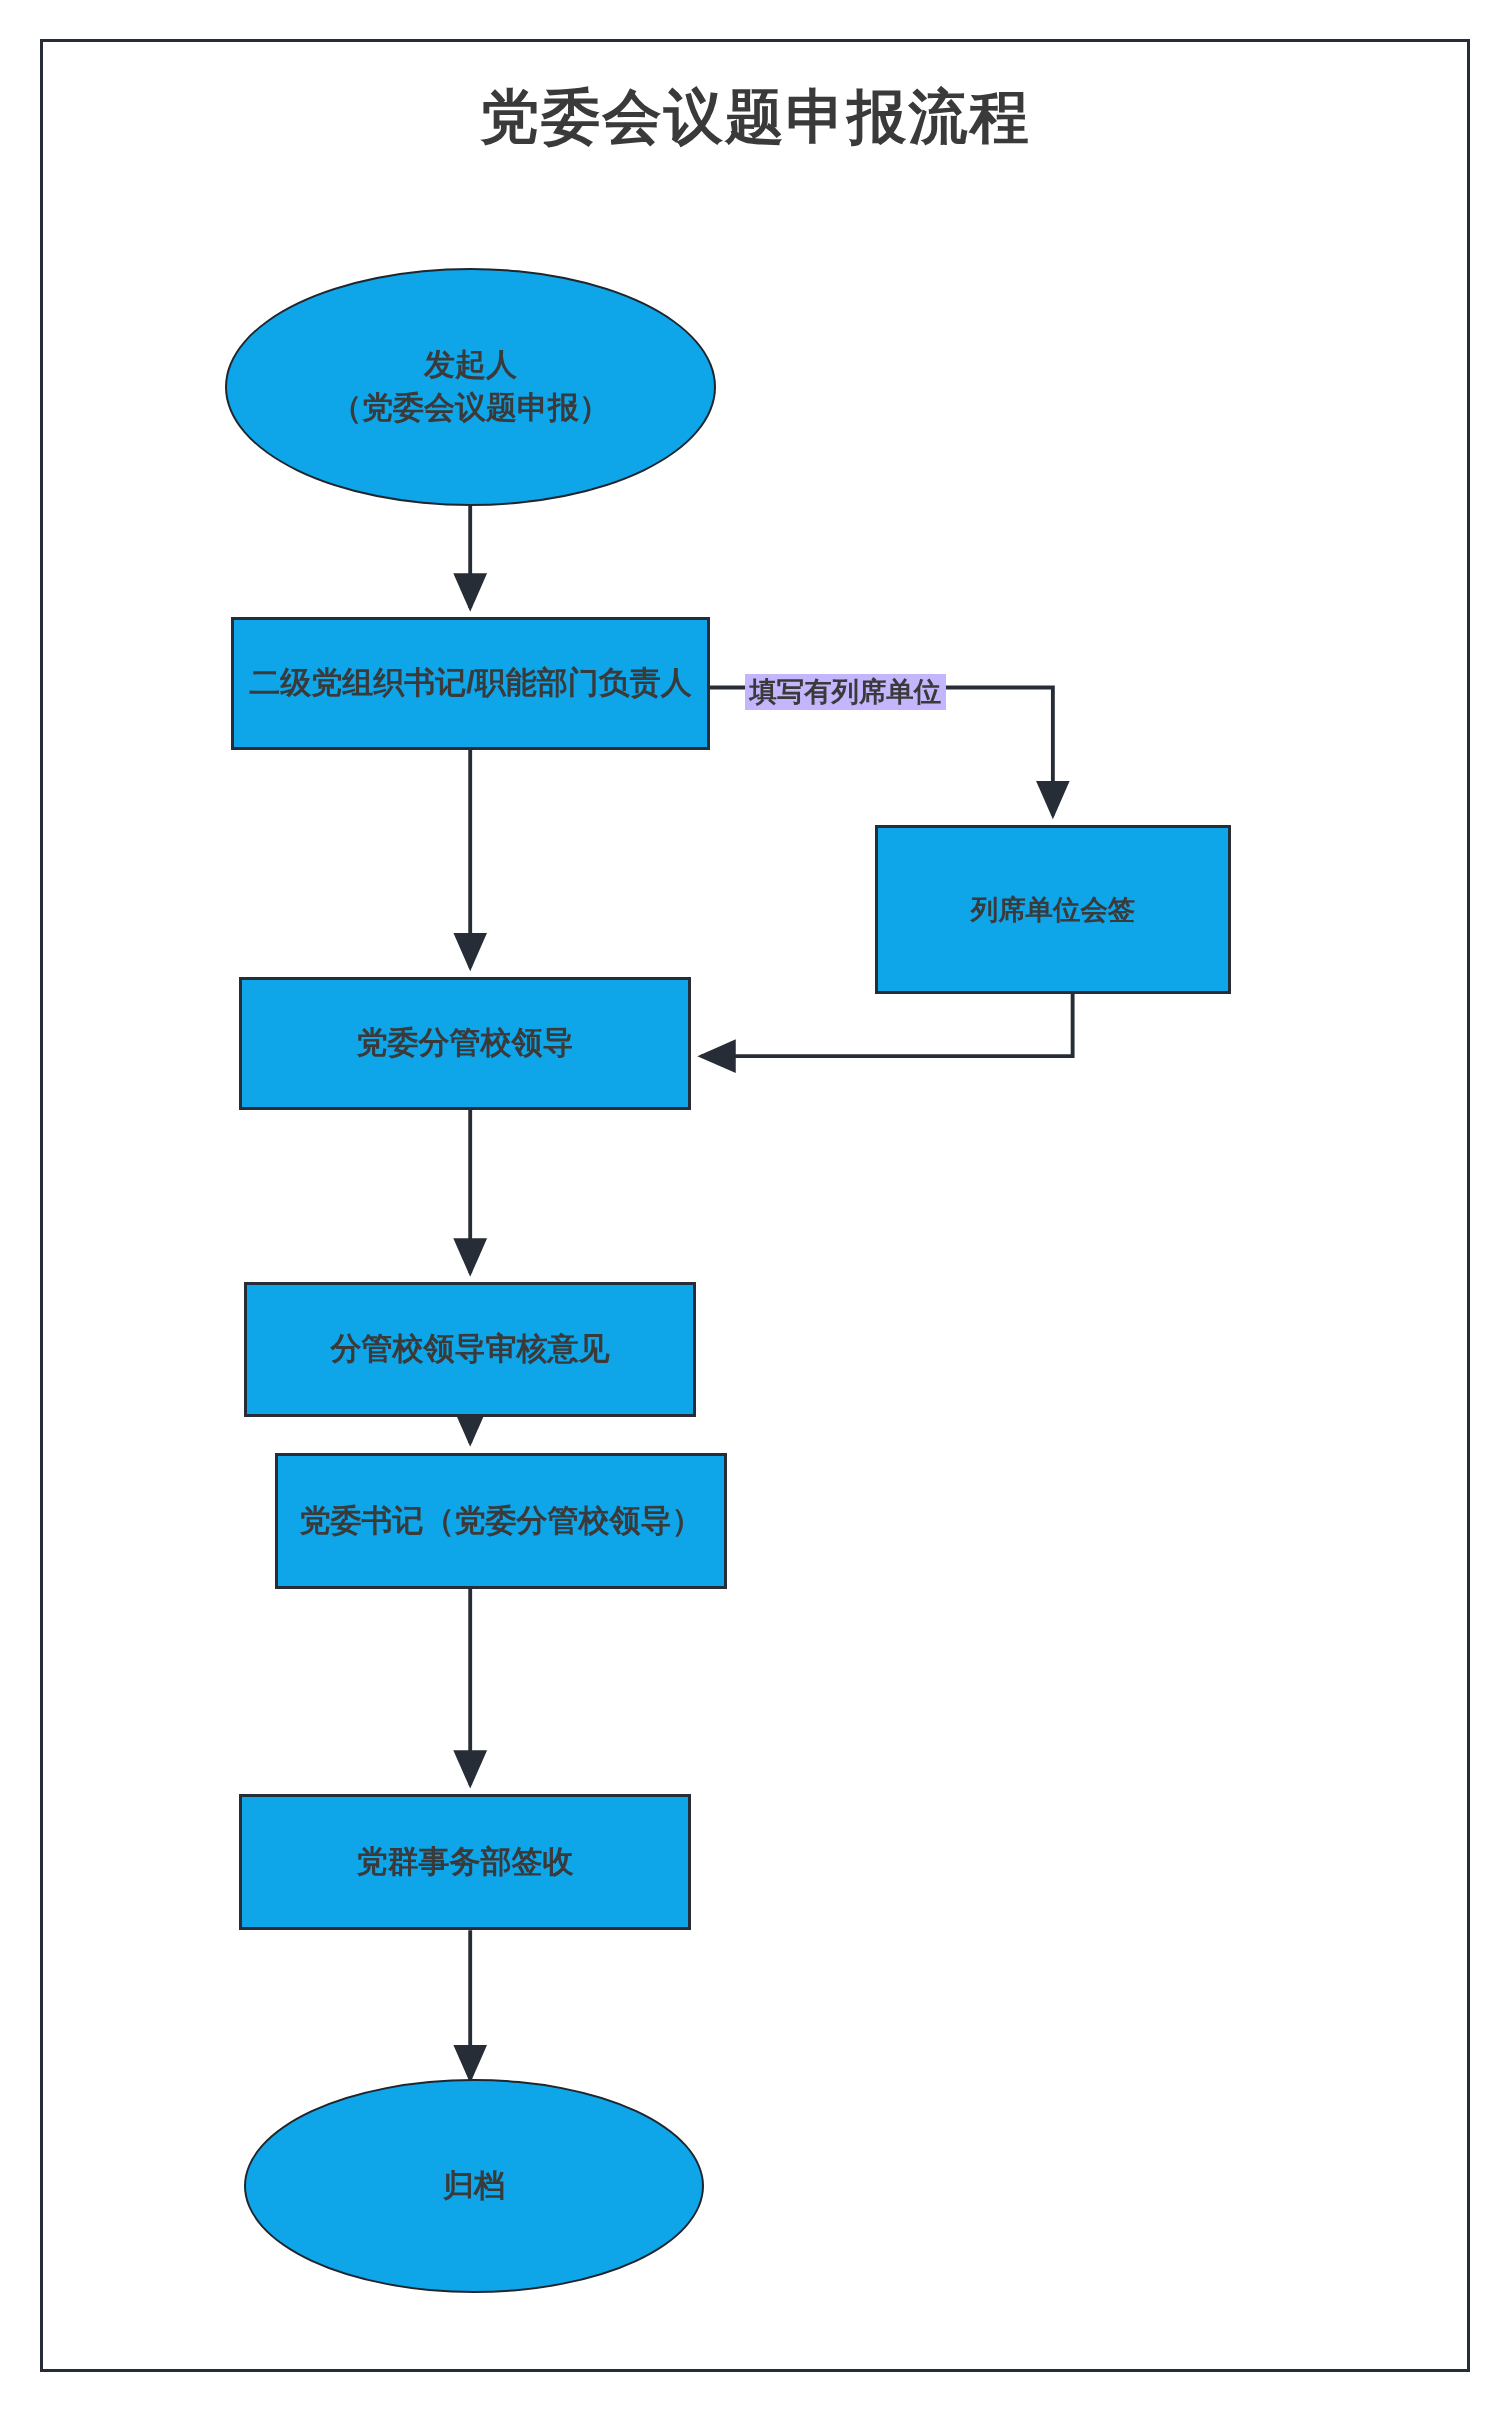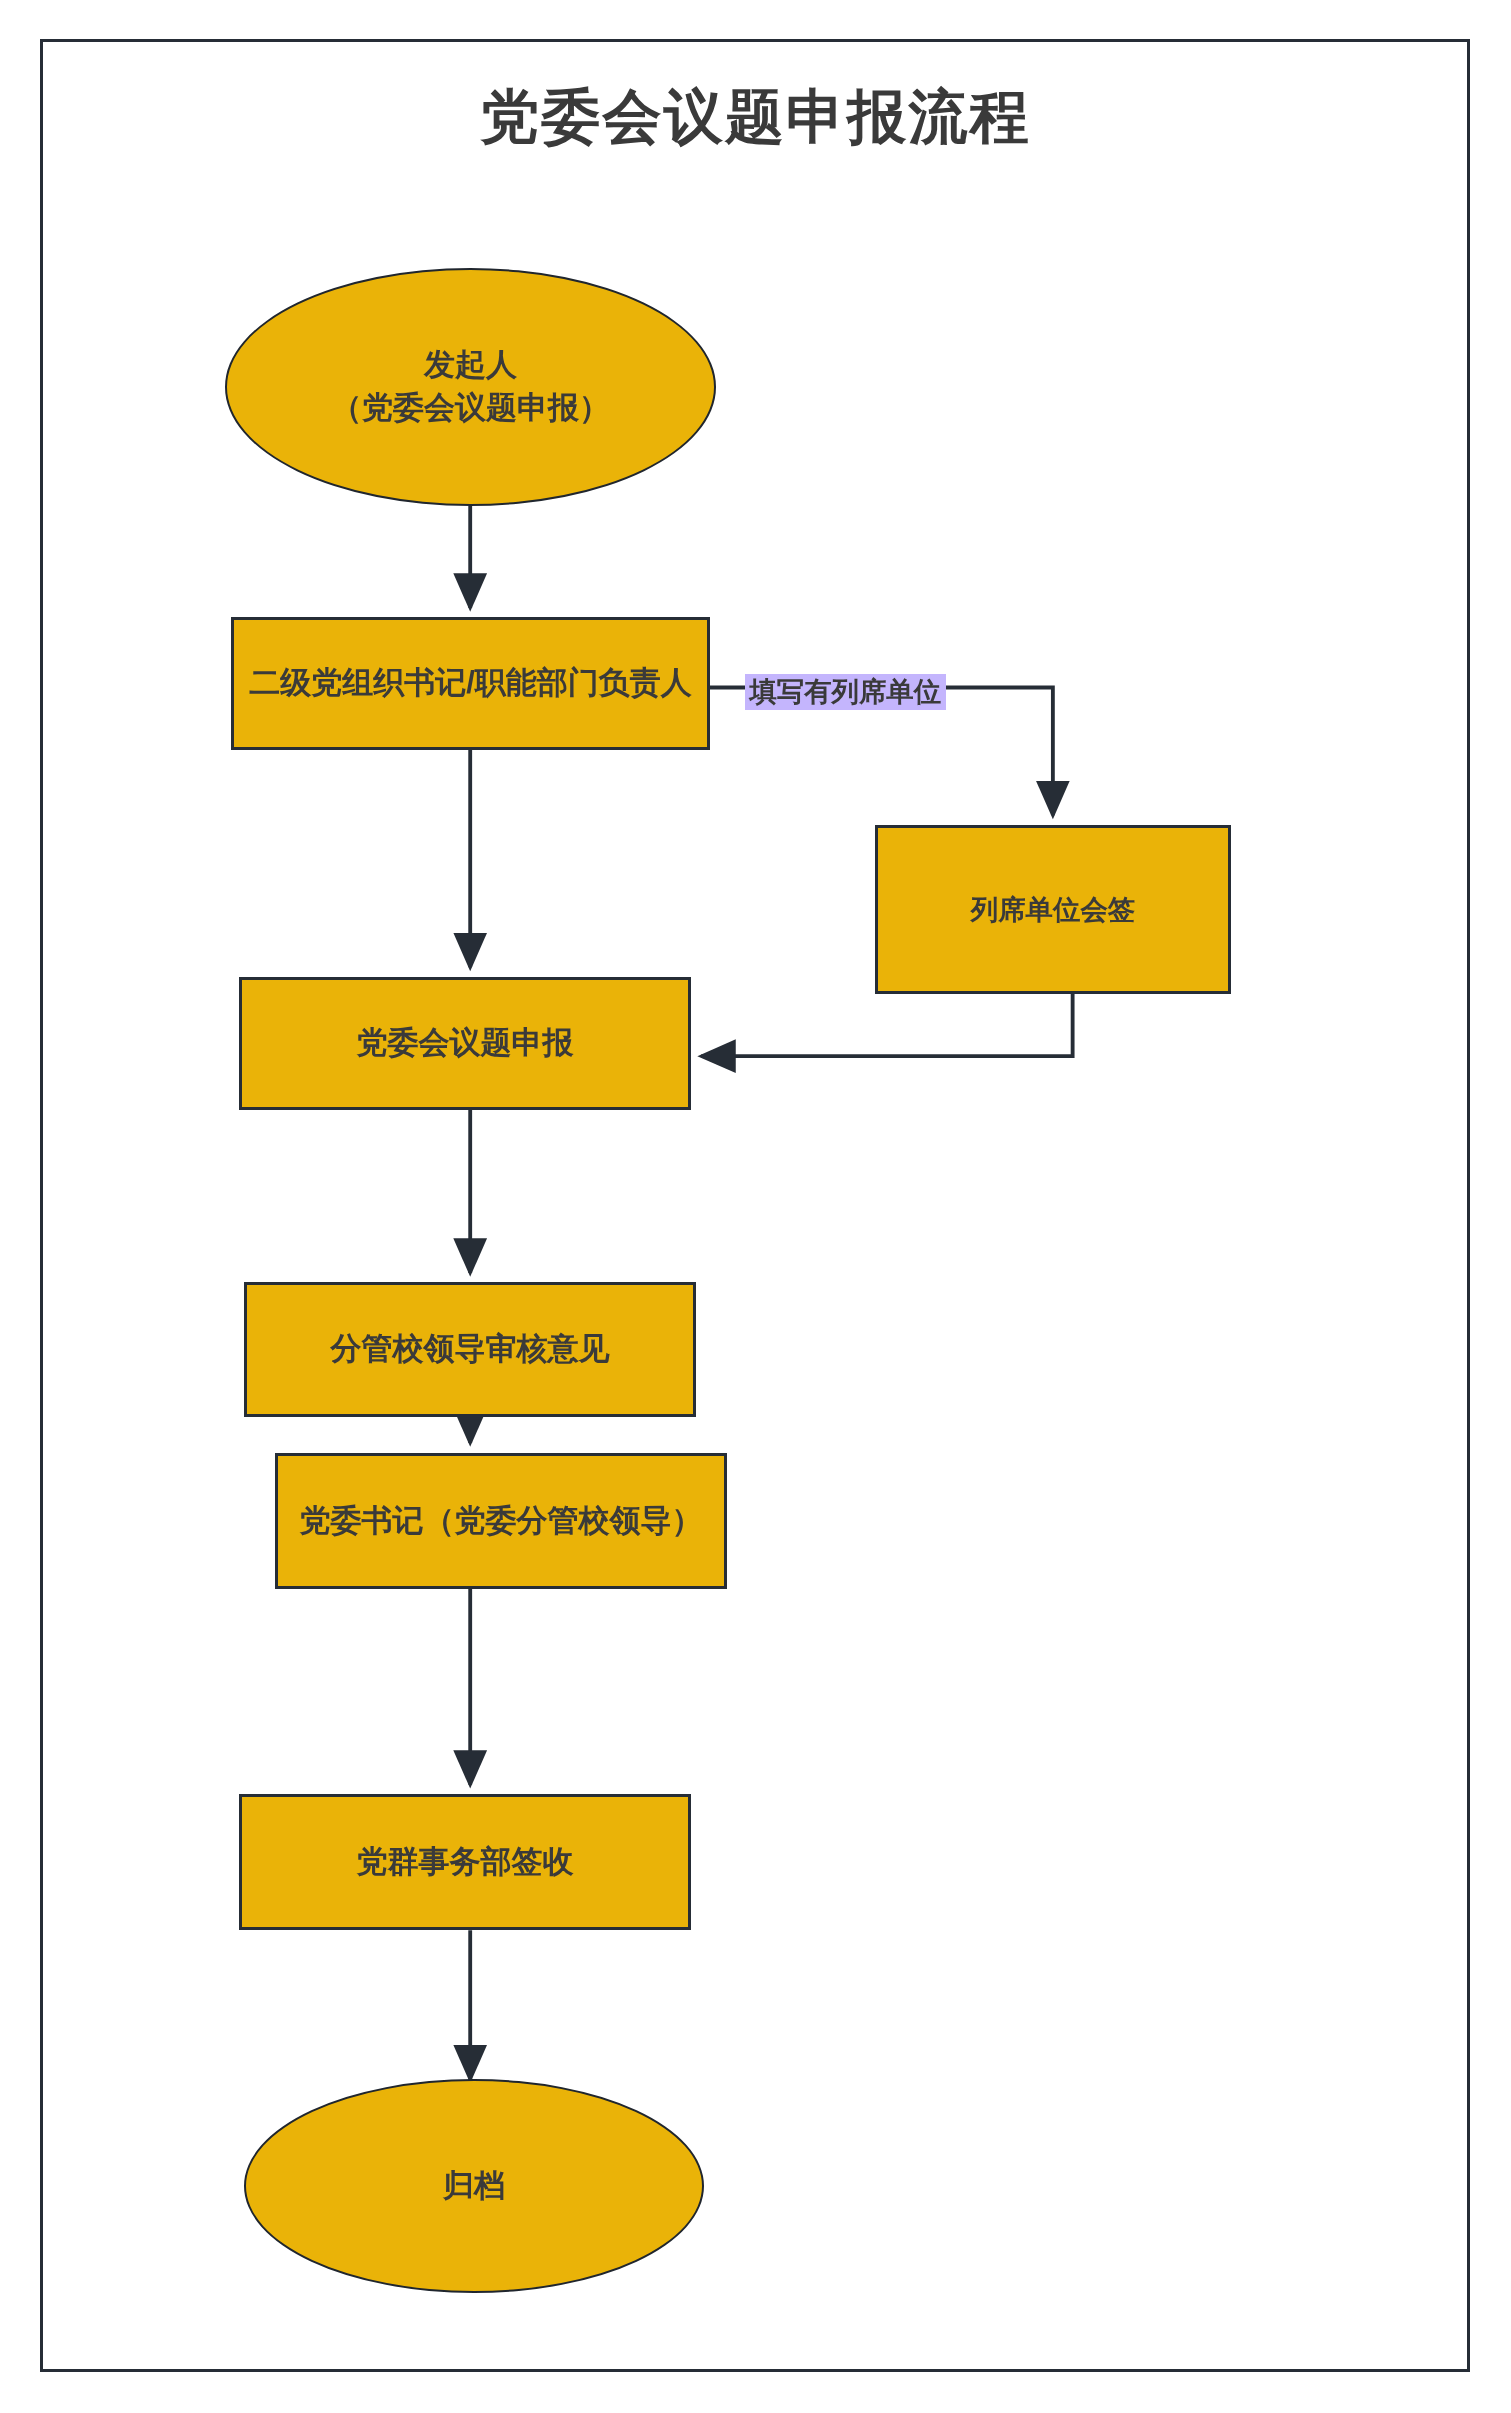--- a/index.html
+++ b/index.html
@@ -52,21 +52,21 @@
     height: 2413px;
     pointer-events: none;
   }
   .node {
     position: absolute;
     box-sizing: border-box;
     display: flex;
     align-items: center;
     justify-content: center;
     text-align: center;
-    background: #eab308;
+    background: #0ea5e9;
     color: #3a3a3a;
   }
   .node-rect {
     border: 3.3px solid #262d36;
   }
   .node-ellipse {
     border: 2.7px solid #20262e;
     border-radius: 50%;
   }
   .node-label {
@@ -184,21 +184,21 @@
 
   <div class="node node-rect" id="node-secretary">
     <span class="node-label f-bold">二级党组织书记/职能部门负责人</span>
   </div>
 
   <div class="node node-rect" id="node-attend">
     <span class="node-label f-reg">列席单位会签</span>
   </div>
 
   <div class="node node-rect" id="node-affairs-head">
-    <span class="node-label f-bold">党委会议题申报</span>
+    <span class="node-label f-bold">党委分管校领导</span>
   </div>
 
   <div class="node node-rect" id="node-vp-review">
     <span class="node-label f-bold">分管校领导审核意见</span>
   </div>
 
   <div class="node node-rect" id="node-party-secretary">
     <span class="node-label f-bold">党委书记（党委分管校领导）</span>
   </div>
 

